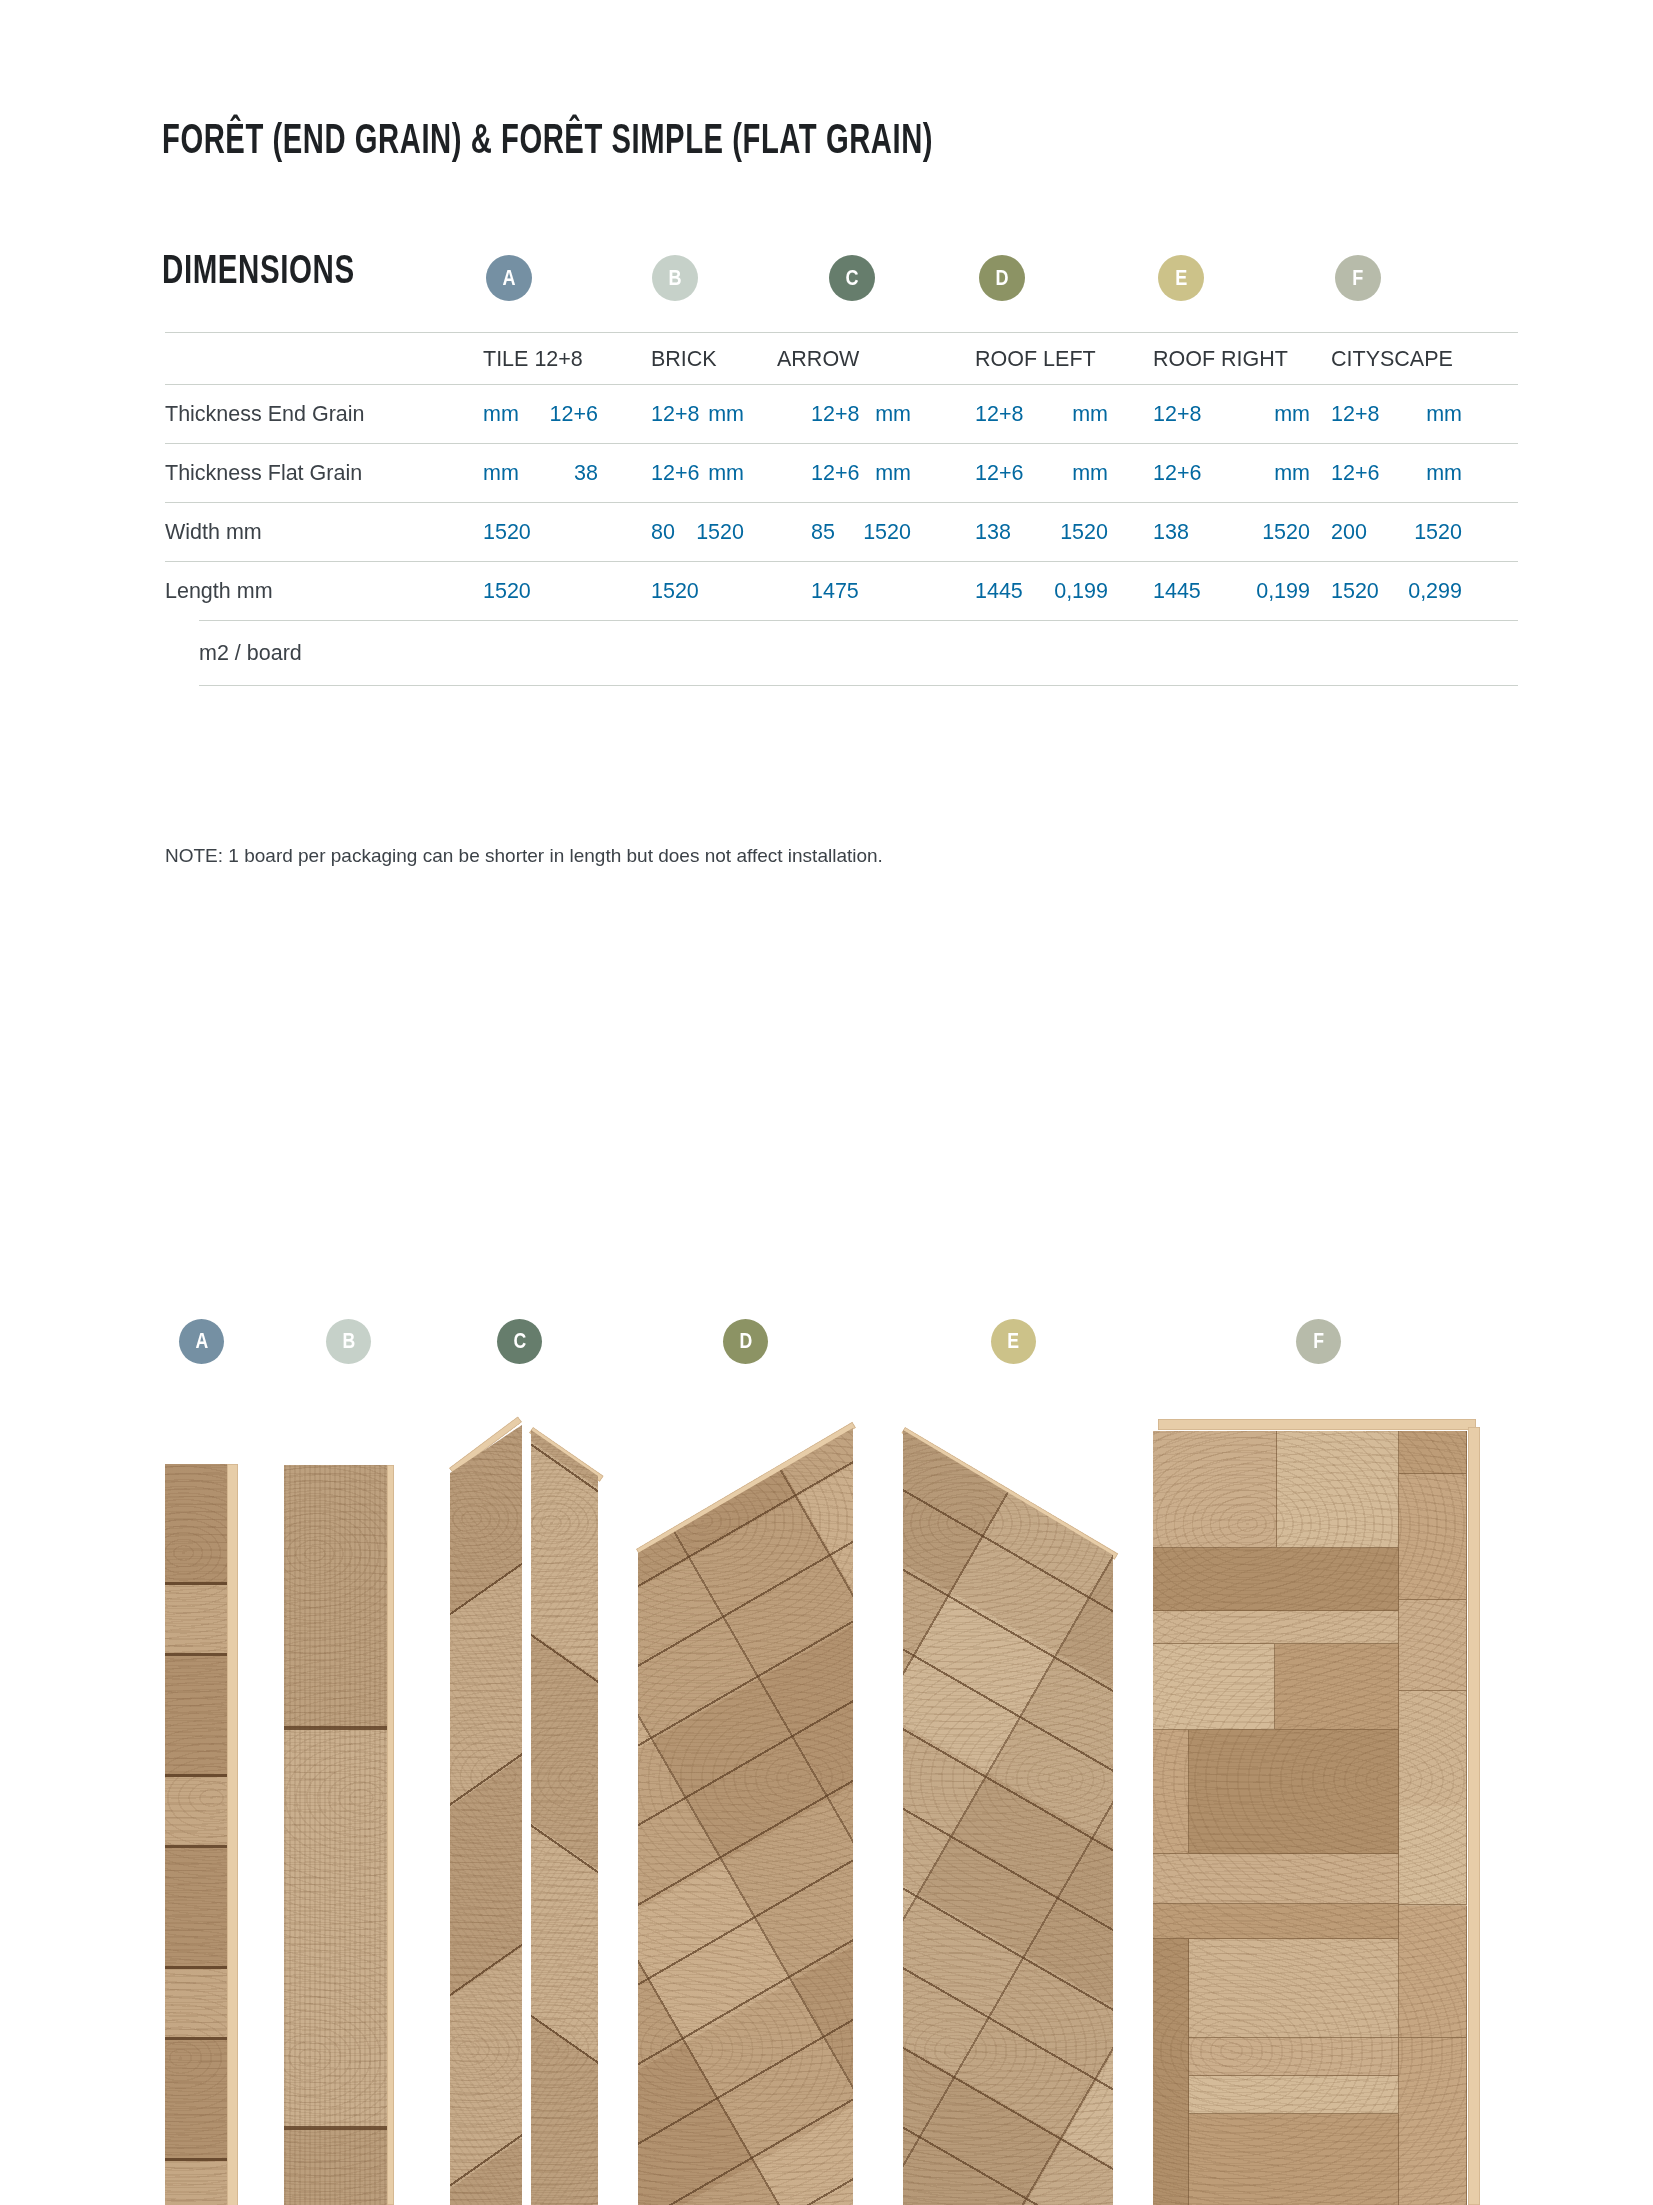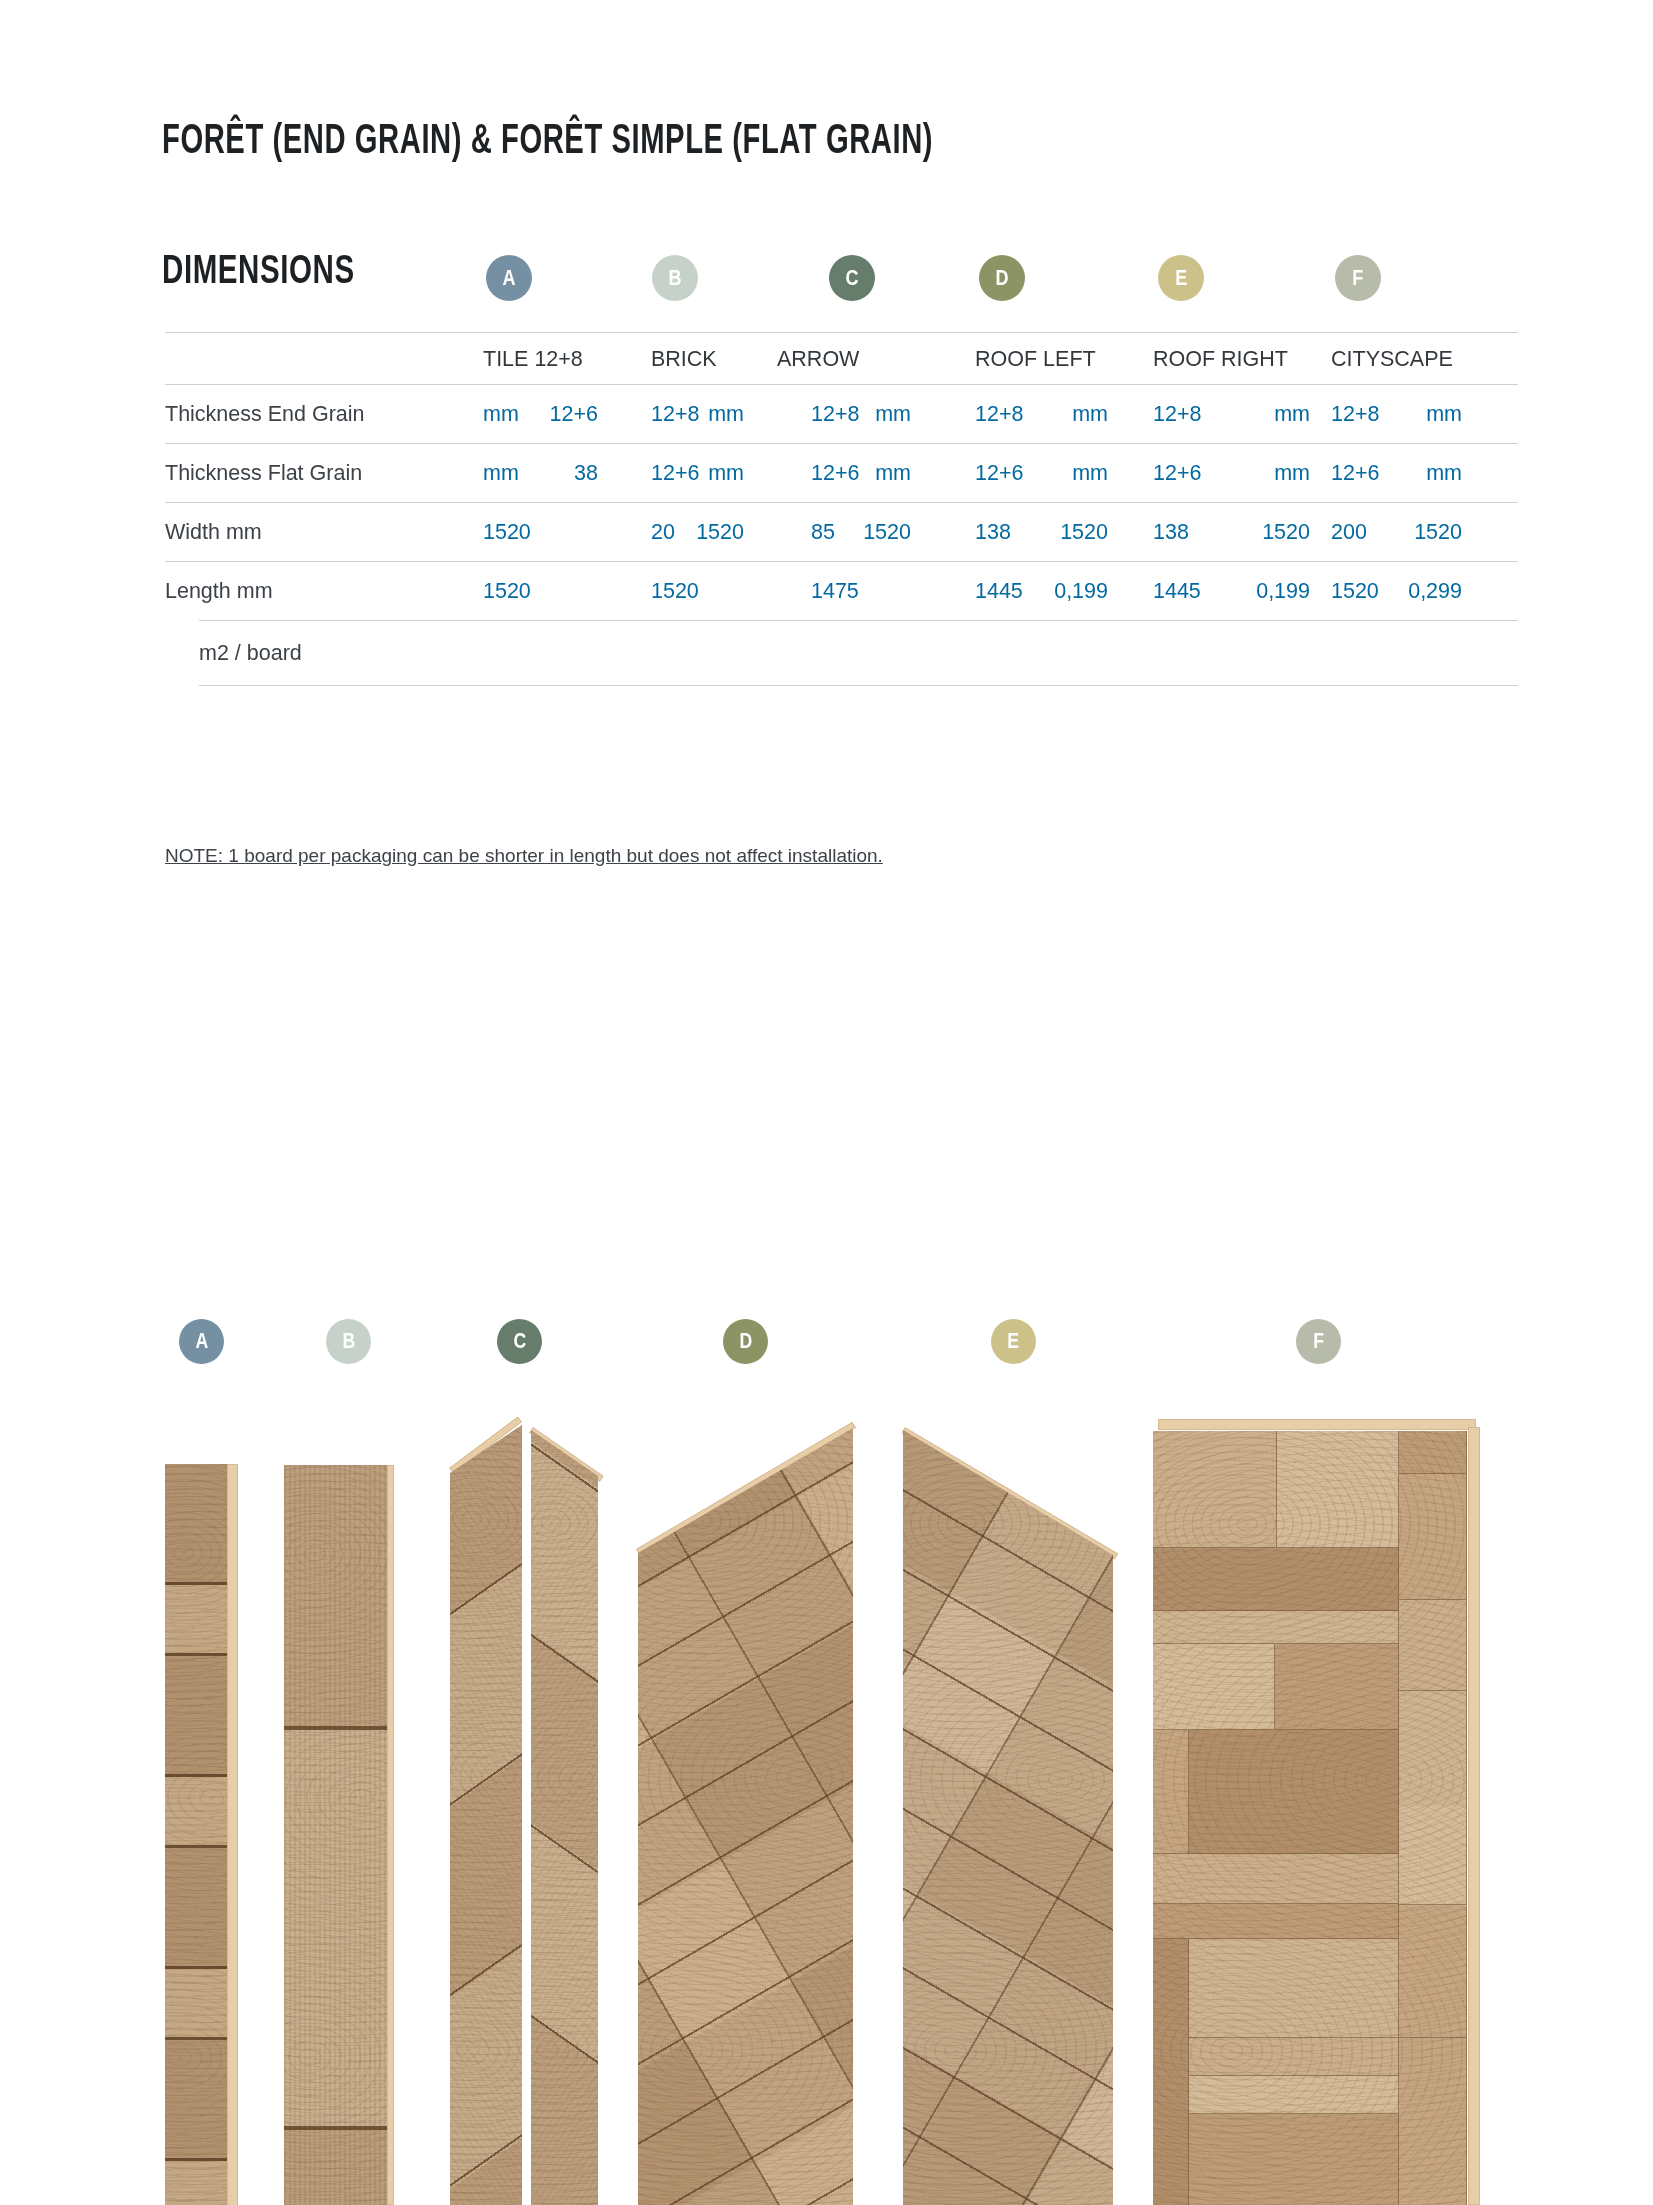--- a/index.html
+++ b/index.html
@@ -191,21 +191,21 @@
           <span>12+6</span>
           <span>mm</span>
         </div>
       </div>
       <div class="trow" style="height: 59px; border-top-color: rgb(204, 210, 205);">
         <span class="row-label">Width mm</span>
         <div class="cell" style="left: 318px; width: 115px;">
           <span>1520</span>
         </div>
         <div class="cell" style="left: 486px; width: 93px;">
-          <span>20</span>
+          <span>80</span>
           <span>1520</span>
         </div>
         <div class="cell" style="left: 646px; width: 100px;">
           <span>85</span>
           <span>1520</span>
         </div>
         <div class="cell" style="left: 810px; width: 133px;">
           <span>138</span>
           <span>1520</span>
         </div>
@@ -258,21 +258,21 @@
         </div>
         <div class="cell" style="left: 988px; width: 157px;">
           <span></span>
         </div>
         <div class="cell" style="left: 1166px; width: 131px;">
           <span></span>
         </div>
       </div>
     </div>
 
-  <p class="note" style="top:845px;text-decoration:underline;">NOTE: 1 board per packaging can be shorter in length but does not affect installation.</p>
+  <p class="note" style="top:845px;">NOTE: 1 board per packaging can be shorter in length but does not affect installation.</p>
 
   <div id="circles-bottom">
       <div class="pos-circle circ-bot" style="background: rgb(117, 144, 163); left: 179px; top: 1319px;">
         <span>A</span>
       </div>
       <div class="pos-circle circ-bot" style="background: rgb(198, 209, 201); left: 326px; top: 1319px;">
         <span>B</span>
       </div>
       <div class="pos-circle circ-bot" style="background: rgb(102, 125, 108); left: 497px; top: 1319px;">
         <span>C</span>

